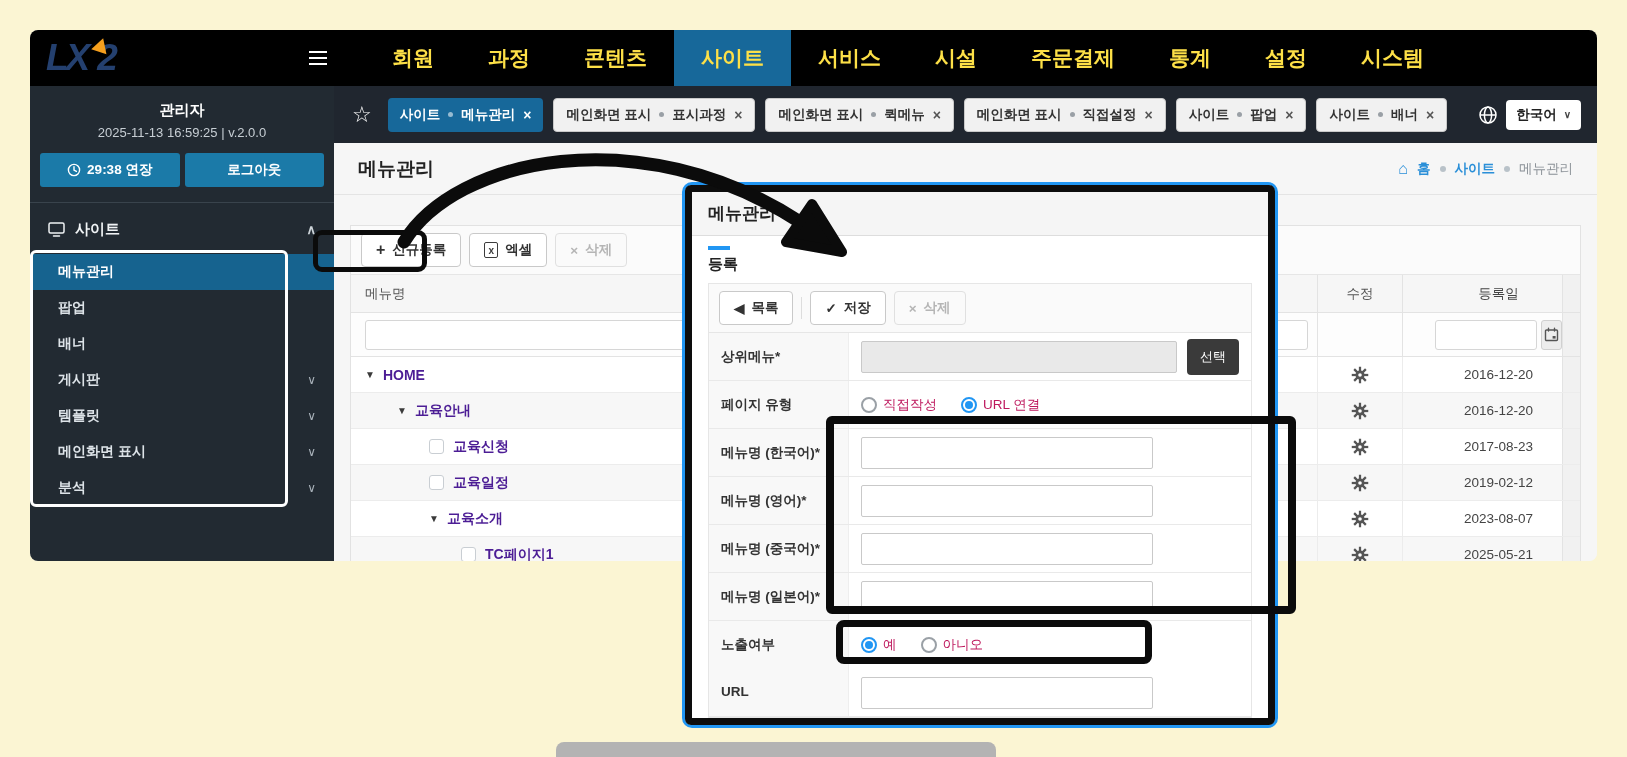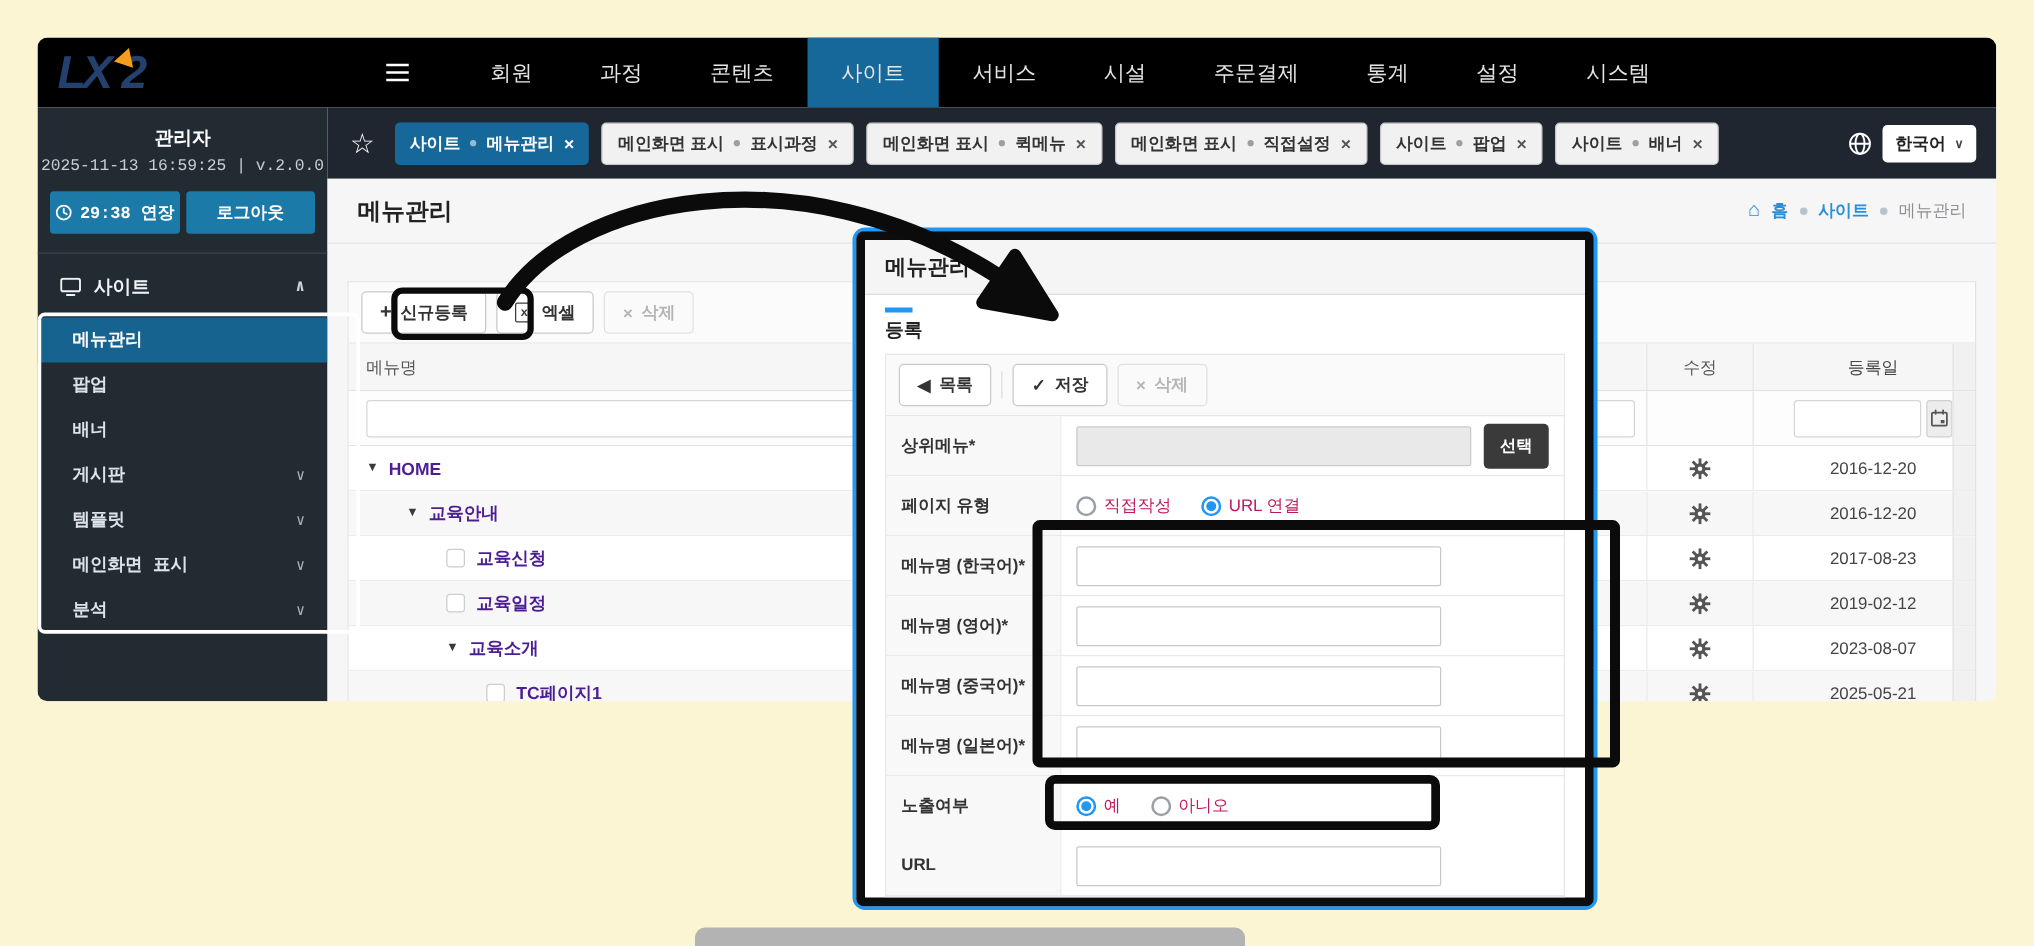--- a/index.html
+++ b/index.html
@@ -18,25 +18,25 @@
   .navbar { height:56px; background:#000; display:flex; align-items:stretch; }
   .logo { width:235px; display:flex; align-items:center; padding-left:16px; position:relative; }
   .logo-lx { font-size:37px; font-weight:bold; font-style:italic; color:#24406f; letter-spacing:-3px; }
   .logo-accent { position:absolute; left:63px; top:8px; width:0; height:0;
     border-left:8px solid transparent; border-right:8px solid transparent; border-bottom:14px solid #f59f1d;
     transform:rotate(18deg); }
   .logo-2 { font-size:37px; font-weight:bold; font-style:italic; color:#24406f; margin-left:10px; }
   .hamburger { display:flex; flex-direction:column; justify-content:center; gap:4px; margin-left:34px; padding:0 10px; }
   .hamburger i { display:block; width:18px; height:2px; background:#fff; }
   .nav-items { display:flex; align-items:stretch; margin-left:28px; }
-  .nav-item { display:flex; align-items:center; padding:0 27px; color:#e5e5e5; font-size:17px; font-weight:normal; cursor:default; }
+  .nav-item { display:flex; align-items:center; padding:0 27px; color:#fde047; font-size:21px; font-weight:bold; cursor:default; }
   .nav-item.active { background:#17689a; }
   
   .body-row { display:flex; height:475px; }
-  .sidebar { width:232px; background:#222a32; flex:none; display:flex; flex-direction:column;font-family:Liberation Mono, monospace; }
+  .sidebar { width:304px; background:#222a32; flex:none; display:flex; flex-direction:column; }
   .admin-name { text-align:center; color:#fff; font-weight:bold; font-size:15px; margin-top:15px; }
   .admin-meta { text-align:center; color:#c7ced4; font-size:13px; margin-top:5px; }
   .session-row { display:flex; gap:5px; padding:13px 10px 15px;justify-content:center; }
   .side-btn { flex:1; height:34px; background:#1b7aa8; color:#fff; border:none; border-radius:3px;
     font-size:13.5px; font-weight:bold; display:flex; align-items:center; justify-content:center; gap:6px;
     font-family:inherit; }
   .side-divider { border-top:1px solid #39434c; }
   .side-section { display:flex; align-items:center; gap:10px; color:#f0f3f5; padding:17px 18px 15px; font-size:15px; font-weight:bold; }
   .side-section .sec-chev { margin-left:auto; color:#cdd4d9; font-size:13px; }
   .side-item { height:36px; display:flex; align-items:center; padding:0 18px 0 28px; color:#dde3e8; font-size:14px; font-weight:bold; cursor:default; }
@@ -107,21 +107,21 @@
   .sec-label { font-size:15px; font-weight:bold; color:#222; margin-bottom:9px; }
   .dlg-panel { border:1px solid #e6e6e6; }
   .dlg-toolbar { display:flex; align-items:center; gap:8px; background:#fafafa; padding:7px 10px; border-bottom:1px solid #e6e6e6; }
   .tb-sep { width:1px; height:22px; background:#ddd; }
   .frow { display:flex; border-bottom:1px solid #e9e9e9; height:48px; }
   .flabel { width:140px; flex:none; background:#f8f8f8; border-right:1px solid #eee; padding:15px 10px 0 12px;
     font-size:13.5px; font-weight:bold; color:#333; }
   .ffield { flex:1; display:flex; align-items:center; padding:0 12px; gap:10px; min-width:0; }
   .inp { width:292px; height:32px; border:1px solid #c9c9c9; border-radius:2px; background:#fff; font-family:inherit; }
   .inp.dis { flex:1; width:auto; background:#e9e9e9; }
-  .select-btn { background:#3a3a3a; color:#fff; border:none; font-size:13px; font-weight:bold; padding:9px 13px;
+  .select-btn { background:#3a3a3a; color:#fff; border:none; font-size:13px; font-weight:normal; padding:9px 13px;
     border-radius:4px; font-family:inherit; flex:none; }
   .radio { width:16px; height:16px; border-radius:50%; border:2px solid #9aa0a6; background:#fff; position:relative; flex:none; }
   .radio.checked { border-color:#2196f3; }
   .radio.checked::after { content:""; position:absolute; left:2px; top:2px; width:8px; height:8px; border-radius:50%; background:#2196f3; }
   .ropt { display:flex; align-items:center; gap:6px; margin-right:14px; font-size:13.5px; color:#be185d; }
   
   .ann { position:absolute; pointer-events:none; }
   #ann-sidebar { left:30px; top:250px; width:258px; height:257px; border:3px solid #fff; border-radius:6px; z-index:12; }
   #ann-new { left:313px; top:230px; width:114px; height:42px; border:5px solid #0b0b0b; border-radius:9px; z-index:12; }
   #ann-names { left:826px; top:416px; width:470px; height:198px; border:8px solid #0b0b0b; border-radius:6px; z-index:20; }

